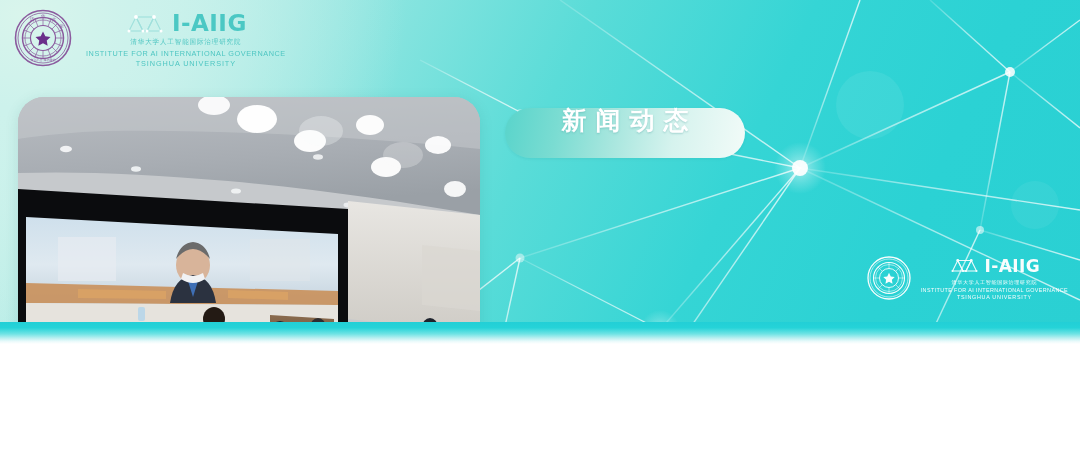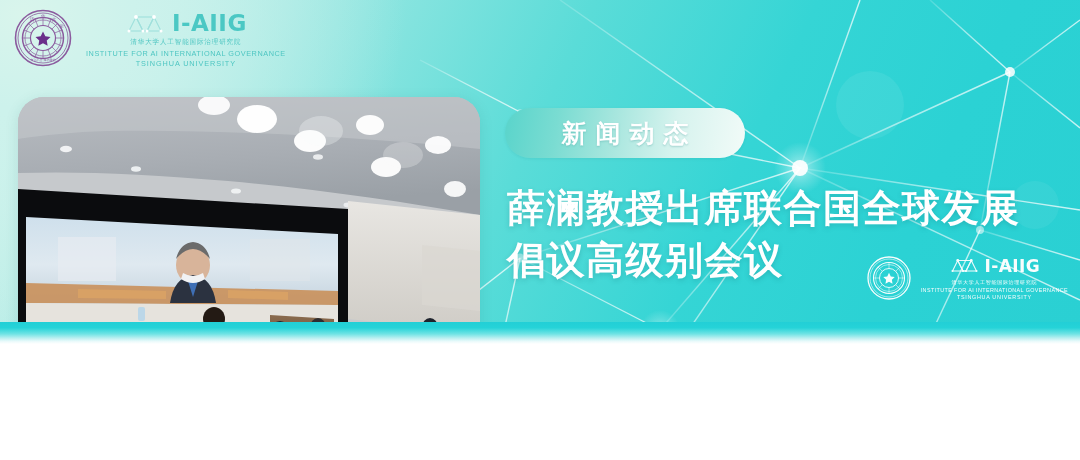--- a/index.html
+++ b/index.html
@@ -54,21 +54,21 @@
     box-shadow:0 3px 14px rgba(20,90,95,0.13);
   }
   .photo svg{display:block;width:462px;height:318px;}
 
   
   .right-col{position:absolute;left:505px;top:0;width:560px;height:460px;}
 
   .pill{
     position:absolute;left:0;top:108px;width:240px;height:50px;border-radius:25px;
     background:linear-gradient(100deg,#59d4cb 0%,#7adcd2 22%,#a7e6de 45%,#d6f3ee 70%,#f2fbf8 100%);
-    display:flex;align-items:center;justify-content:center;
+    display:flex;align-items:flex-start;justify-content:center;
     box-shadow:0 1px 3px rgba(20,110,110,.10);
   }
   .pill-text{
     font-size:25px;font-weight:bold;color:#ffffff;letter-spacing:9px;
     text-indent:9px;line-height:25px;
     text-shadow:0 1px 2px rgba(60,150,150,.35);
   }
 
   .headline{position:absolute;left:2px;top:182px;width:556px;}
   .hl-line{
@@ -406,24 +406,20 @@
       <path d="M0 0 H462 V318 H0 Z" fill="url(#glow)" opacity="0"></path>
     </svg>
   </div>
 
   <div class="right-col">
 
     <div class="pill">
       <span class="pill-text">新闻动态</span>
     </div>
 
-    <div class="headline">
-      <div class="hl-line">薛澜教授出席联合国全球发展</div>
-      <div class="hl-line">倡议高级别会议</div>
-    </div>
 
   </div>
 
   <div class="footer-logo">
     <div class="f-seal">
       <svg viewBox="0 0 44 44" xmlns="http://www.w3.org/2000/svg">
         <circle cx="22" cy="22" r="21" fill="none" stroke="#ffffff" stroke-width="1.3"></circle>
         <circle cx="22" cy="22" r="19" fill="none" stroke="#ffffff" stroke-width="0.6"></circle>
         <circle cx="22" cy="22" r="15.5" fill="none" stroke="#ffffff" stroke-width="1.1"></circle>
         <circle cx="22" cy="22" r="13.5" fill="none" stroke="#ffffff" stroke-width="0.55"></circle>

